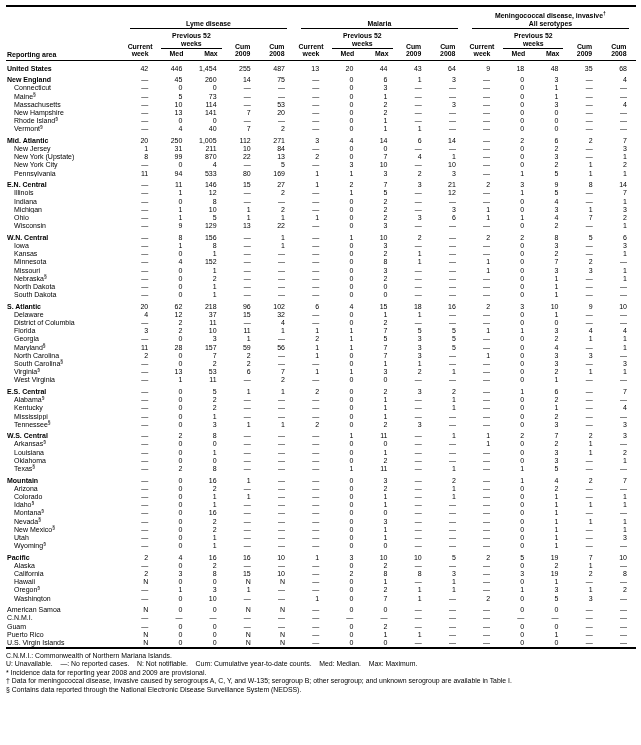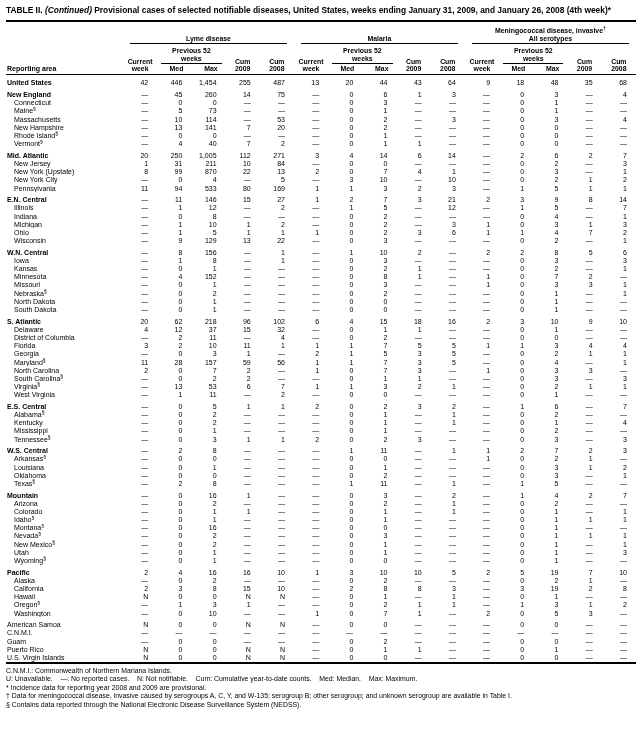--- a/index.html
+++ b/index.html
@@ -25,21 +25,20 @@
   td.num { text-align:right; padding-right:9px; white-space:nowrap; }
   tr.bold td.area { font-weight:bold; }
   tr.gap td { padding-top:4px; }
   .footnotes { margin-top:3px; font-size:6.9px; line-height:1.25; width:630px; }
   .footnotes div { white-space:pre-wrap; }
 </style>
 </head>
 <body>
 
 <div class="page">
-  <div class="title"><span>TABLE II. </span><span class="cont">(Continued)</span><span> Provisional cases of selected notifiable diseases, United States, weeks ending January 31, 2009, and January 26, 2008 (4th week)*</span></div>
 
   <table class="disease-table">
     <colgroup>
       <col style="width:117px">
       <col>
         <col>
         <col>
         <col>
         <col>
       <col>

